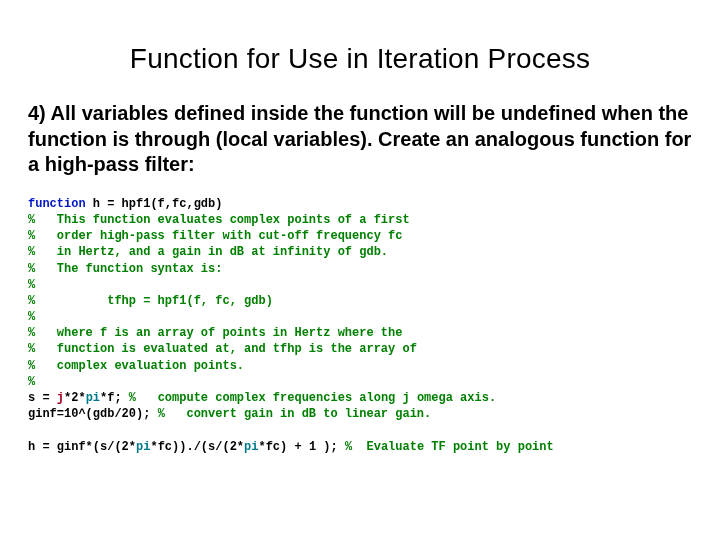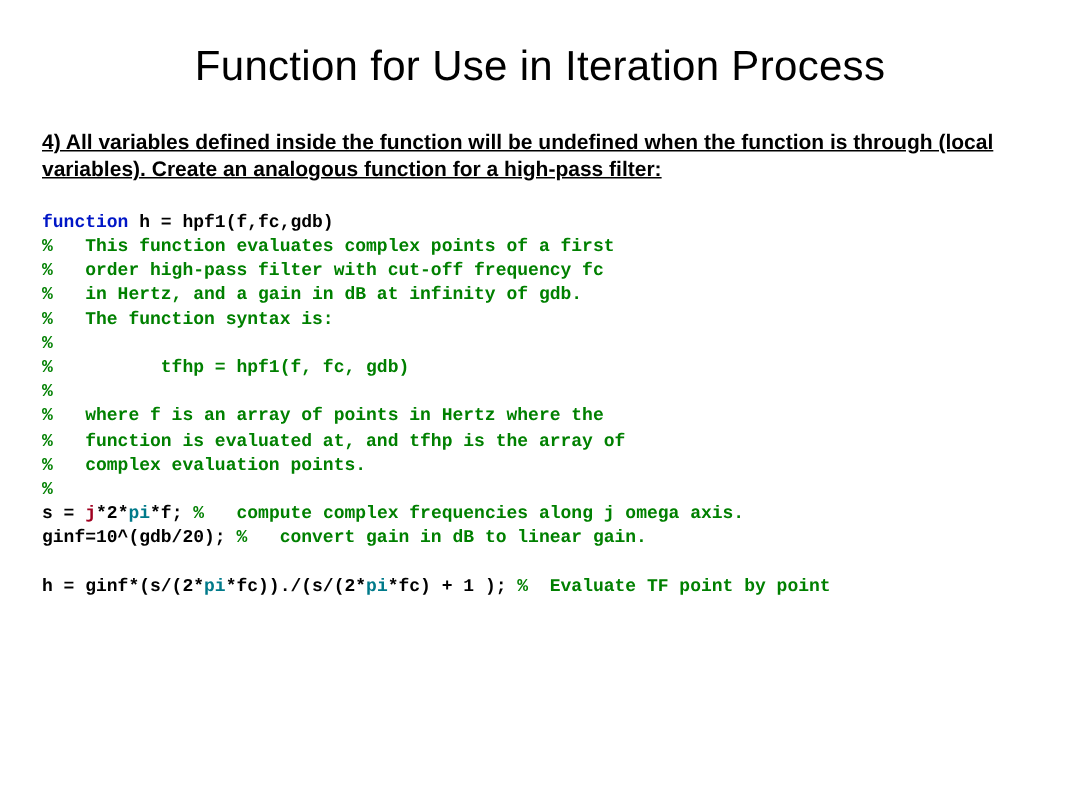--- a/index.html
+++ b/index.html
@@ -6,35 +6,34 @@
     margin: 0;
     padding: 0;
     width: 720px;
     height: 540px;
     background: #ffffff;
     font-family: "Trebuchet MS", "Comic Sans MS", "Segoe UI", sans-serif;
     color: #000;
   }
   .slide {
     box-sizing: border-box;
-    padding: 18px 28px 20px 28px;
+    padding: 33px 28px 20px 28px;
   }
   .title {
     text-align: center;
     font-size: 28px;
     font-weight: 400;
     margin: 10px 0 26px 0;
     letter-spacing: 0.2px;
   }
   .para {
-    font-size: 14px;
+    font-size: 20px;
     font-weight: bold;
     line-height: 1.28;
     margin: 0 0 18px 0;
-    text-decoration: underline;
   }
   .step {
     font-size: 17px;
     font-weight: bold;
     line-height: 1.28;
     margin: 0 0 4px 0;
   }
   .code {
     font-family: "Courier New", Courier, monospace;
     font-size: 12px;

